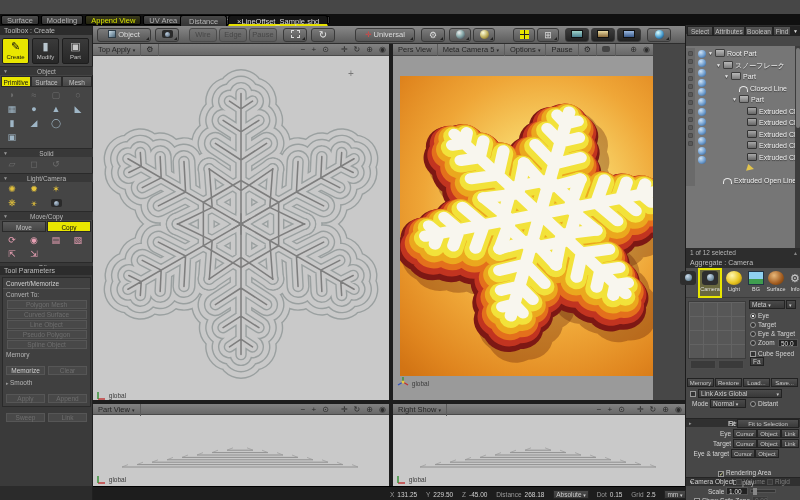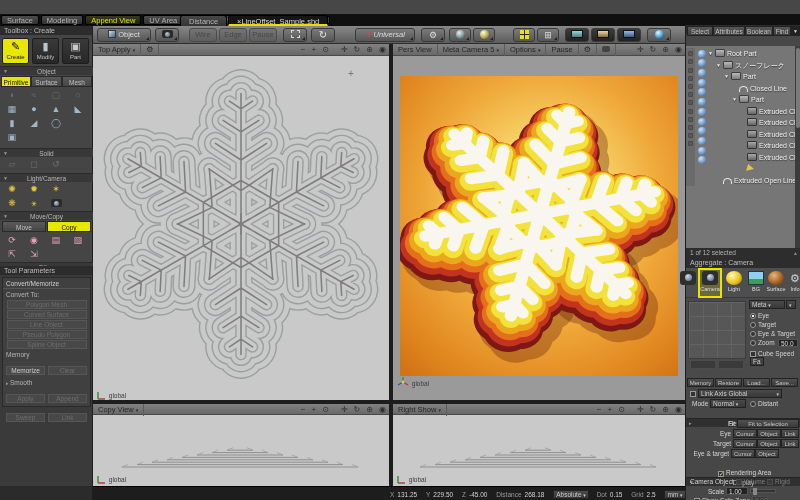--- a/index.html
+++ b/index.html
@@ -140,21 +140,21 @@
   </div>
 
   <div class="abs" id="toolbar">
     <div class="tb" style="left:4px;width:54px;"><span class="cube-ic"></span> <span>Object</span><span class="corner-dot"></span></div>
     <div class="tb" style="left:62px;width:24px;"><span class="cam-ic"></span><span class="corner-dot"></span></div>
     <div class="tb dis" style="left:96px;width:28px;">Wire</div>
     <div class="tb dis" style="left:126px;width:28px;">Edge</div>
     <div class="tb dis" style="left:156px;width:28px;">Pause</div>
     <div class="tb" style="left:190px;width:24px;"><span class="marquee"></span><span class="corner-dot"></span></div>
     <div class="tb" style="left:218px;width:24px;color:#e6e6e6;font-size:10px;">↻</div>
-    <div class="tb" style="left:262px;width:60px;font-style:italic;"><span style="color:#d44;">✛</span> <span>Universal</span><span class="corner-dot"></span></div>
+    <div class="tb" style="left:262px;width:60px;"><span style="color:#d44;">✛</span> <span>Universal</span><span class="corner-dot"></span></div>
     <div class="tb" style="left:328px;width:24px;font-size:9px;">⚙<span class="corner-dot"></span></div>
     <div class="tb" style="left:356px;width:22px;"><span class="sphere-ic"></span><span class="corner-dot"></span></div>
     <div class="tb" style="left:380px;width:22px;"><span class="sphere-ic" style="background:radial-gradient(circle at 35% 30%,#ffd,#ba5 55%,#542)"></span><span class="corner-dot"></span></div>
     <div class="tb" style="left:420px;width:22px;"><span class="grid4"></span></div>
     <div class="tb" style="left:444px;width:22px;color:#ddd;font-size:9px;">⊞<span class="corner-dot"></span></div>
     <div class="tb dark" style="left:472px;width:24px;"><span class="mon-ic"></span></div>
     <div class="tb dark" style="left:498px;width:24px;"><span class="mon-ic" style="background:linear-gradient(#e8d8a0,#8a6a3a)"></span></div>
     <div class="tb dark" style="left:524px;width:24px;"><span class="mon-ic" style="background:linear-gradient(#9ab8e0,#3a5a8a)"></span></div>
     <div class="tb" style="left:554px;width:24px;"><span class="sphere-ic" style="background:radial-gradient(circle at 35% 30%,#dff,#49c 55%,#124)"></span><span class="corner-dot"></span></div>
   </div>
@@ -324,21 +324,21 @@
       <div class="global-tag">
         <svg class="axis-svg" width="9" height="9">
             <line x1="1" y1="8" x2="8" y2="8" stroke="#c03030" stroke-width="1.4"></line>
             <line x1="1" y1="8" x2="1" y2="1" stroke="#2f8f2f" stroke-width="1.4"></line>
           </svg>
         <span>global</span>
       </div>
     </div>
   </div>
 
-  <div class="vp" style="left:393px;top:44px;width:292px;height:358px;">
+  <div class="vp" style="left:393px;top:44px;width:260px;height:358px;">
     <div class="vp-h">
       <div class="seg">Pers View</div>
       <div class="seg"><span>Meta Camera 5</span> <span style="font-size:5px;">▾</span></div>
       <div class="seg"><span>Options</span> <span style="font-size:5px;">▾</span></div>
       <div class="seg">Pause</div>
       <div class="seg" style="font-size:8px;">⚙</div>
       <div class="seg"><span style="display:inline-block;width:8px;height:6px;background:#444;border-radius:2px;"></span></div>
       <span class="zc">◉</span>
       <span class="zc">⊕</span>
       <span class="zc">↻</span>
@@ -445,21 +445,21 @@
             <line x1="6" y1="6" x2="1" y2="9" stroke="#3050c0" stroke-width="1.3"></line>
             <circle cx="6" cy="6" r="1.5" fill="#e8c840"></circle>
           </svg>
         <span>global</span>
       </div>
     </div>
   </div>
 
   <div class="vp" style="left:93px;top:404px;width:296px;height:82px;">
     <div class="vp-h" style="height:11px;">
-      <div class="seg"><span>Copy View</span> <span style="font-size:5px;">▾</span></div>
+      <div class="seg"><span>Part View</span> <span style="font-size:5px;">▾</span></div>
       <span class="zc">◉</span>
       <span class="zc">⊕</span>
       <span class="zc">↻</span>
       <span class="zc">✛</span>
       <span class="zc" style="margin-right:6px;">⊙</span>
       <span class="zc">+</span>
       <span class="zc">−</span>
     </div>
     <div class="vp-body" style="top:11px;">
       <svg id="front-svg" width="296" height="71">

